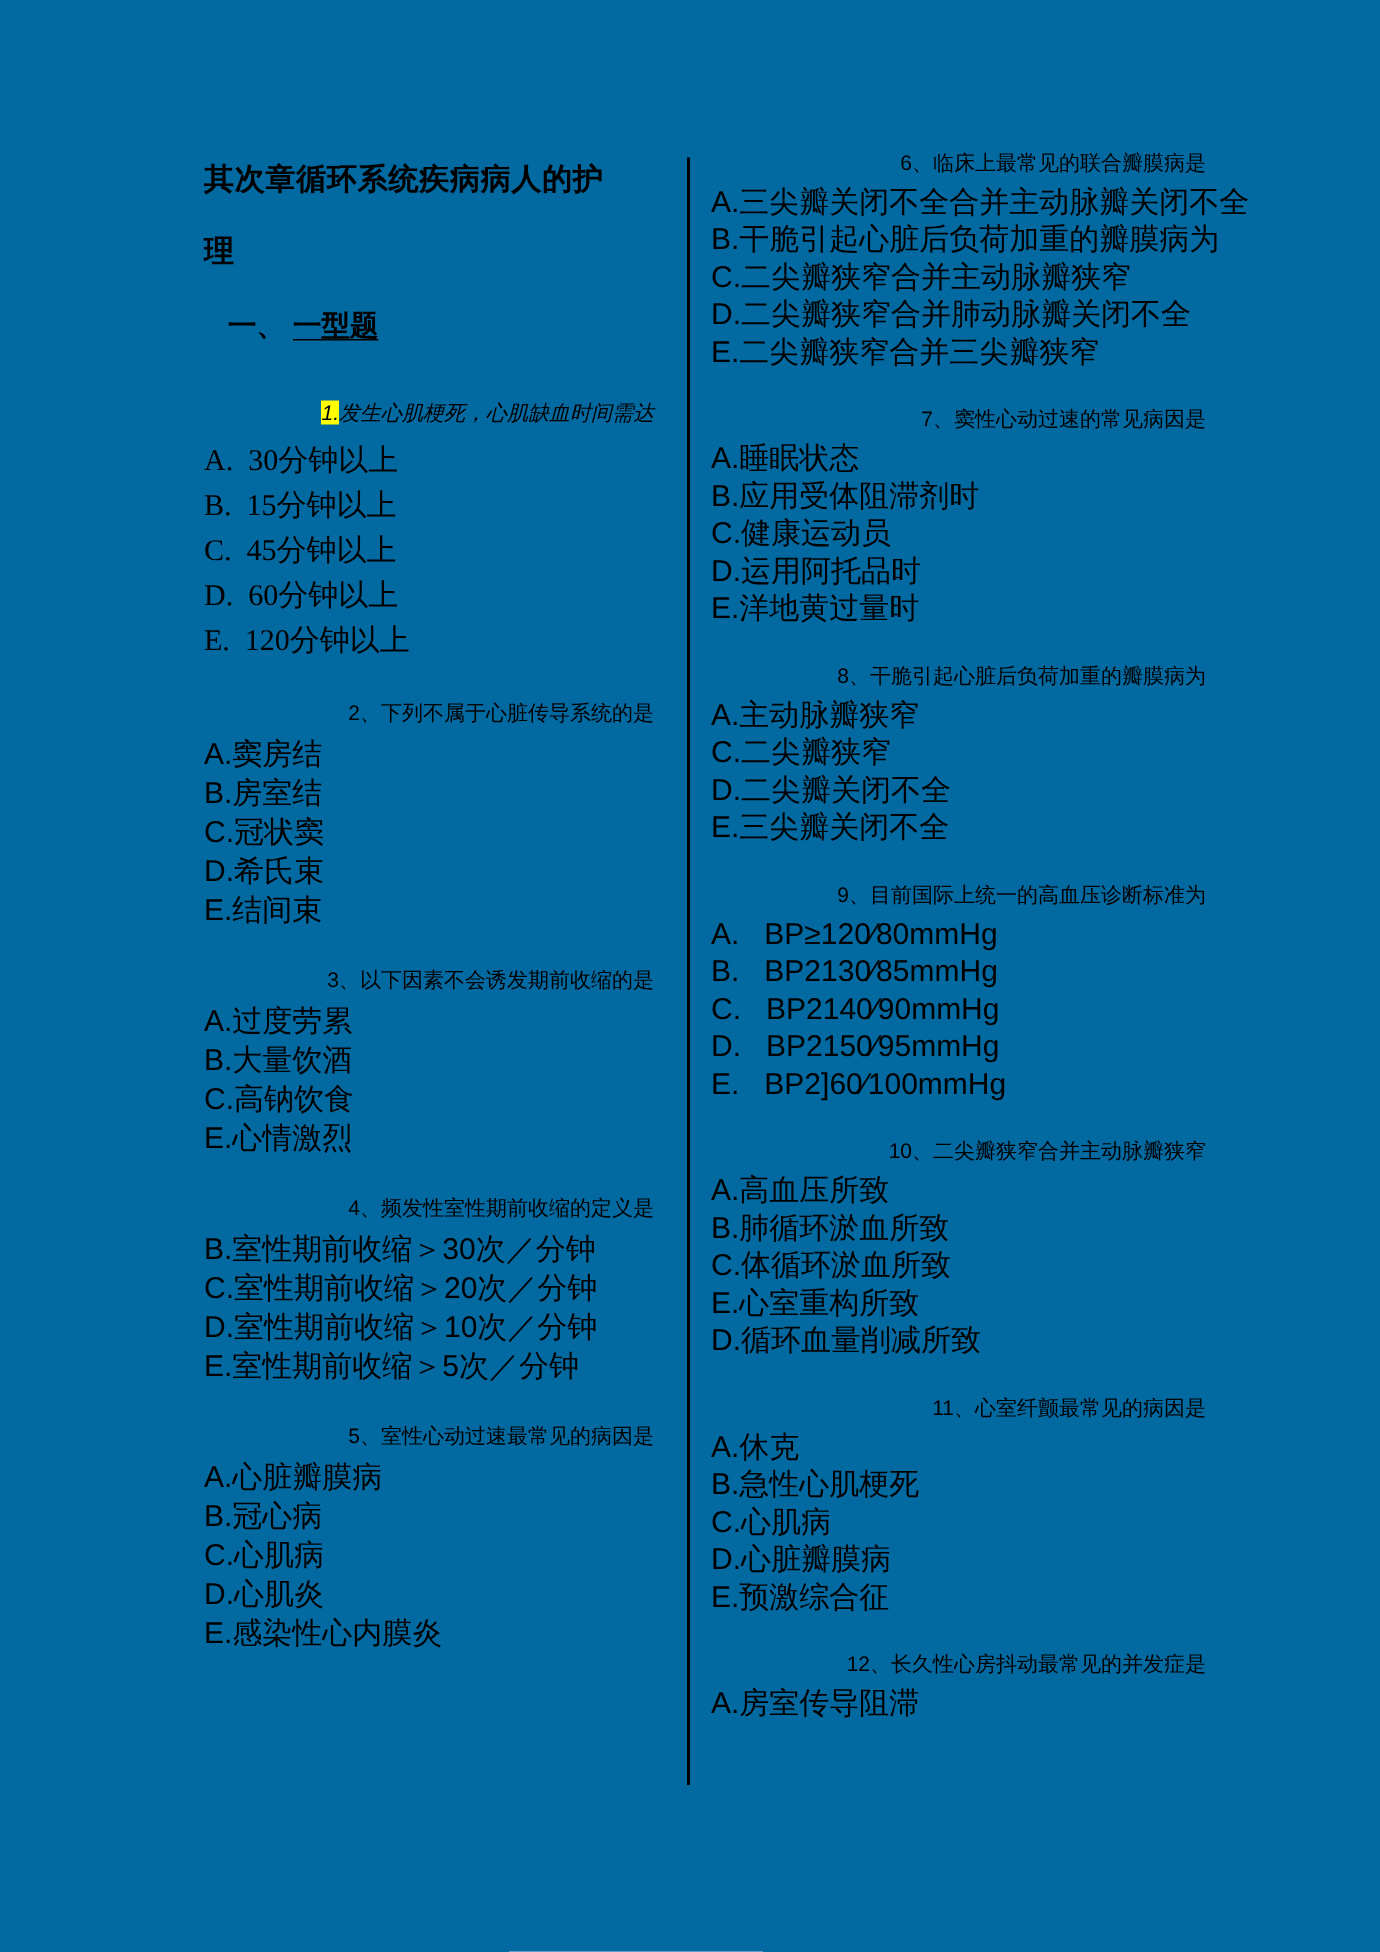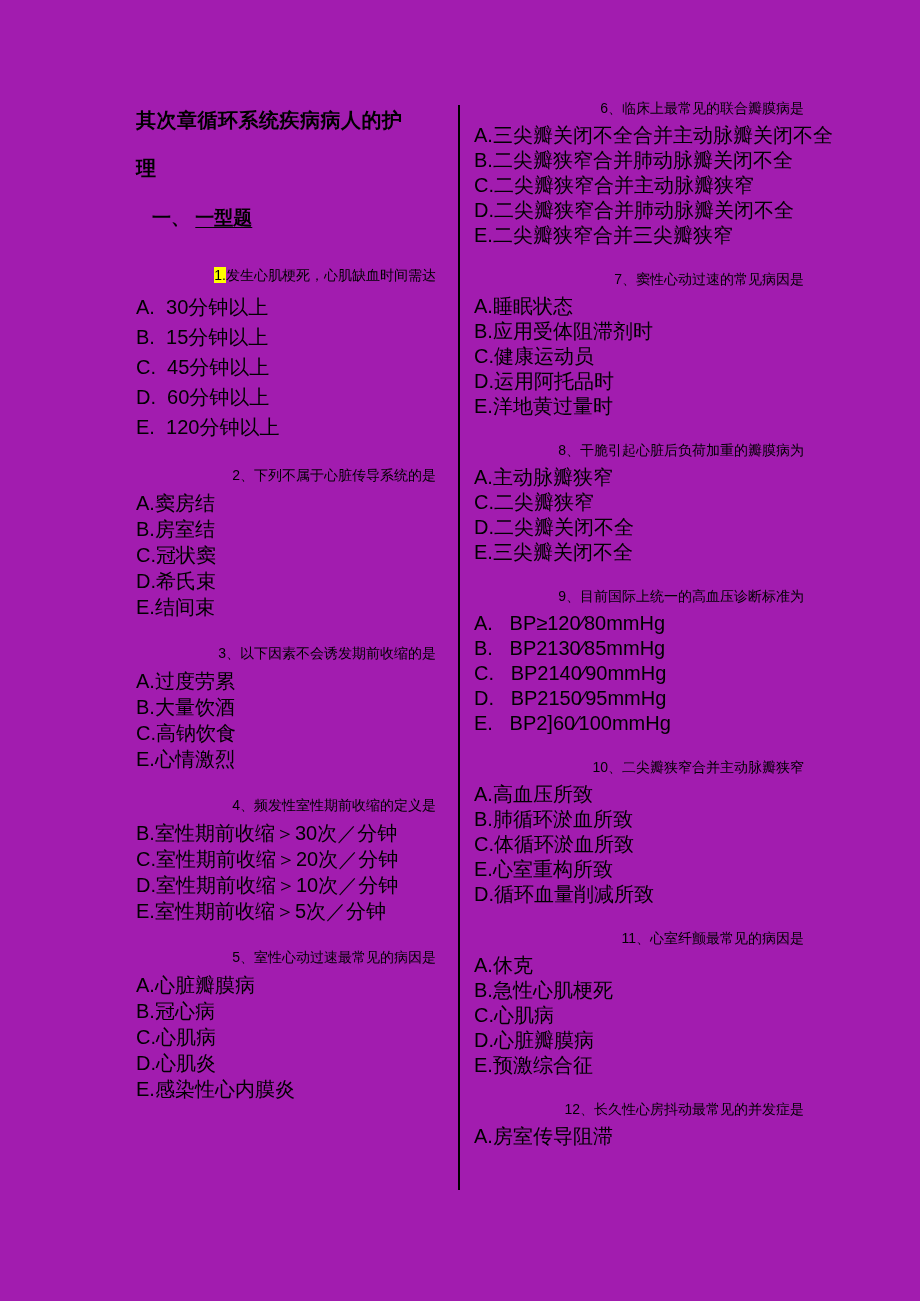--- a/index.html
+++ b/index.html
@@ -14,21 +14,21 @@
     position: relative;
     font-family: "Liberation Sans", "DejaVu Sans", sans-serif;
     color: #000000;
     overflow: hidden;
   }
 
   
   .page {
     position: absolute;
     inset: 0;
-    background: #a21caf;
+    background: #0369a1;
   }
 
   
   .columns {
     position: absolute;
     left: 0;
     top: 0;
     width: 920px;
     height: 1301px;
   }
@@ -82,22 +82,22 @@
     white-space: pre-wrap;
     text-align: right;
   }
   .opt {
     font-size: 20px;
     line-height: 26px;
     white-space: pre;
   }
 
   
-  .question.q-wide .q-stem { line-height: 30px; }
-  .question.q-wide .opt    { line-height: 30px; }
+  .question.q-wide .q-stem { line-height: 30px; font-style: italic; }
+  .question.q-wide .opt    { line-height: 30px; font-family: Liberation Serif, serif; }
 
   
   .question.q-gap .opt { letter-spacing: 0; }
 
   .hl {
     background: #FFFF00;
   }
 
   
   .col-right .q-stem,
@@ -163,21 +163,21 @@
         <div class="opt">E.感染性心内膜炎</div>
       </div>
 
     </div>
 
     <div class="col col-right">
 
       <div class="question">
         <div class="q-stem"><span>6、</span><span>临床上最常见的联合瓣膜病是</span></div>
         <div class="opt">A.三尖瓣关闭不全合并主动脉瓣关闭不全</div>
-        <div class="opt">B.二尖瓣狭窄合并肺动脉瓣关闭不全</div>
+        <div class="opt">B.干脆引起心脏后负荷加重的瓣膜病为</div>
         <div class="opt">C.二尖瓣狭窄合并主动脉瓣狭窄</div>
         <div class="opt">D.二尖瓣狭窄合并肺动脉瓣关闭不全</div>
         <div class="opt">E.二尖瓣狭窄合并三尖瓣狭窄</div>
       </div>
 
       <div class="question">
         <div class="q-stem"><span>7、</span><span>窦性心动过速的常见病因是</span></div>
         <div class="opt">A.睡眠状态</div>
         <div class="opt">B.应用受体阻滞剂时</div>
         <div class="opt">C.健康运动员</div>

